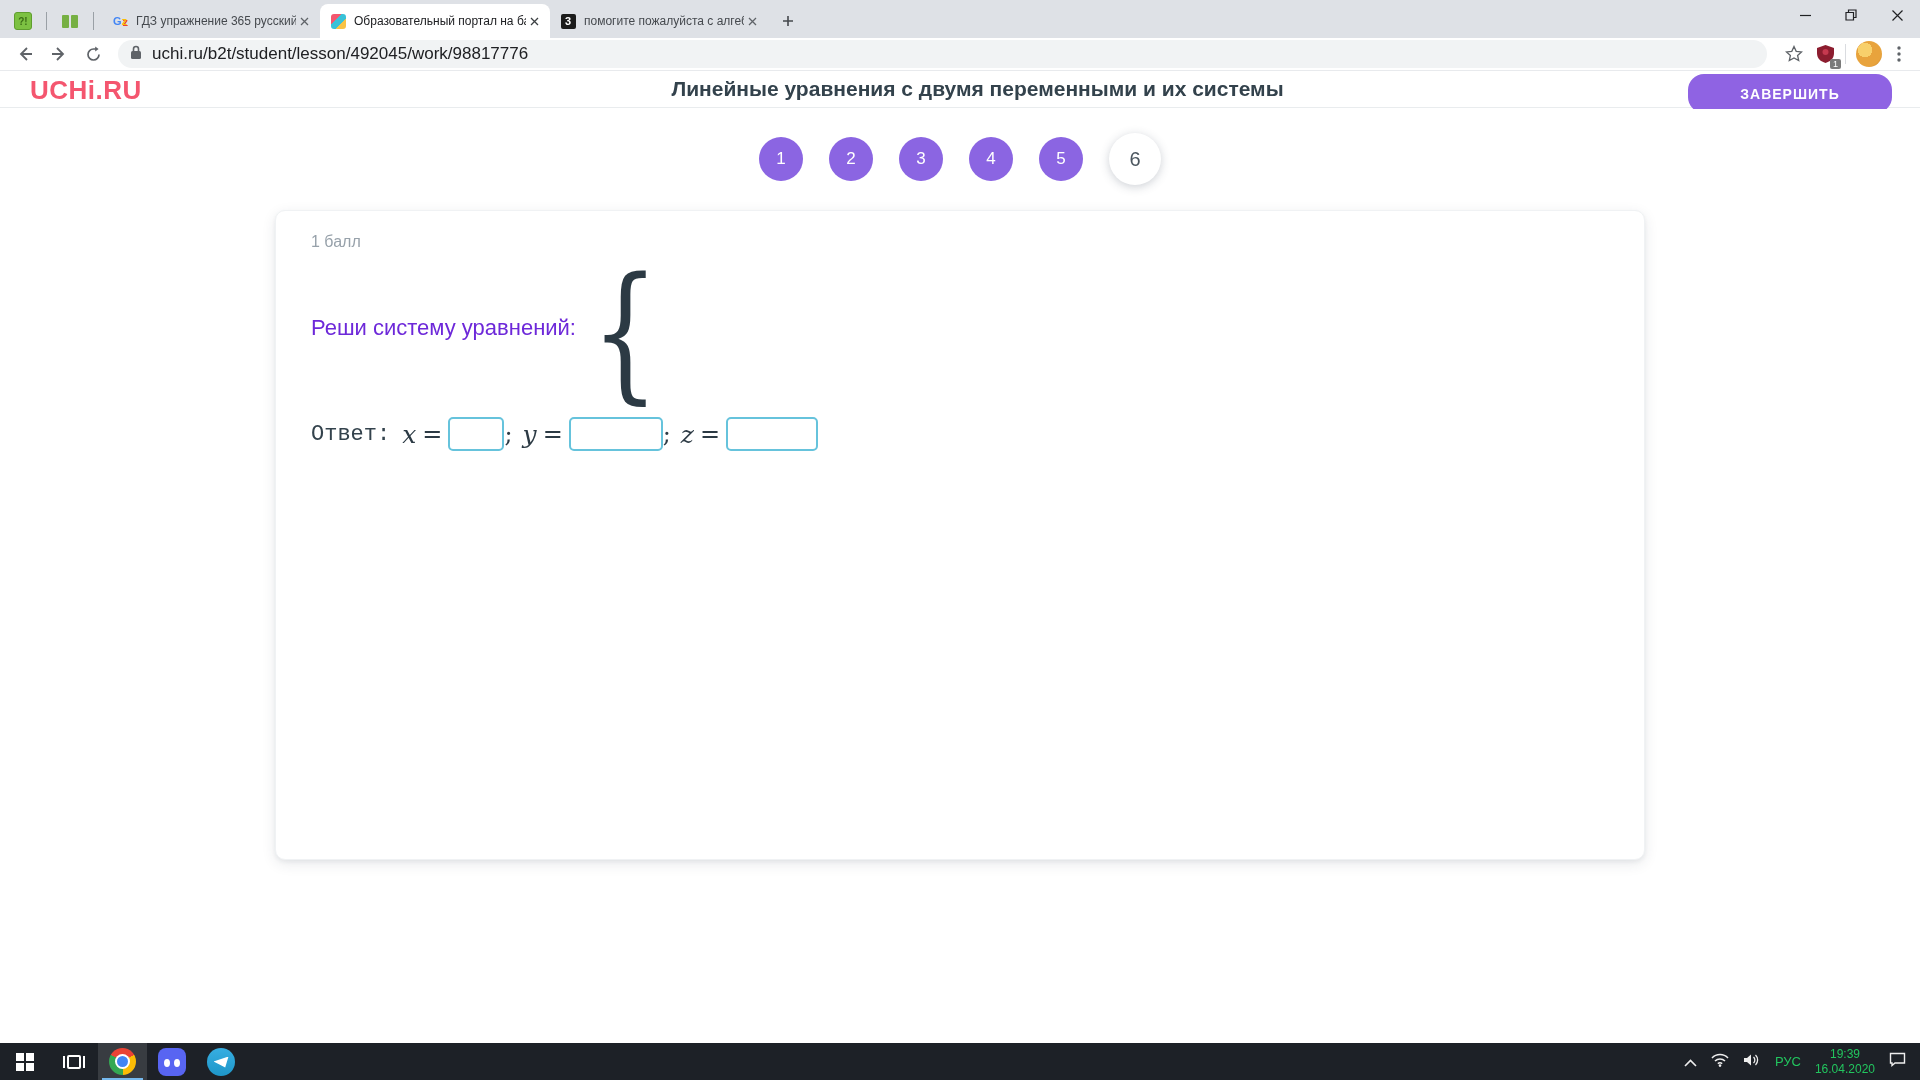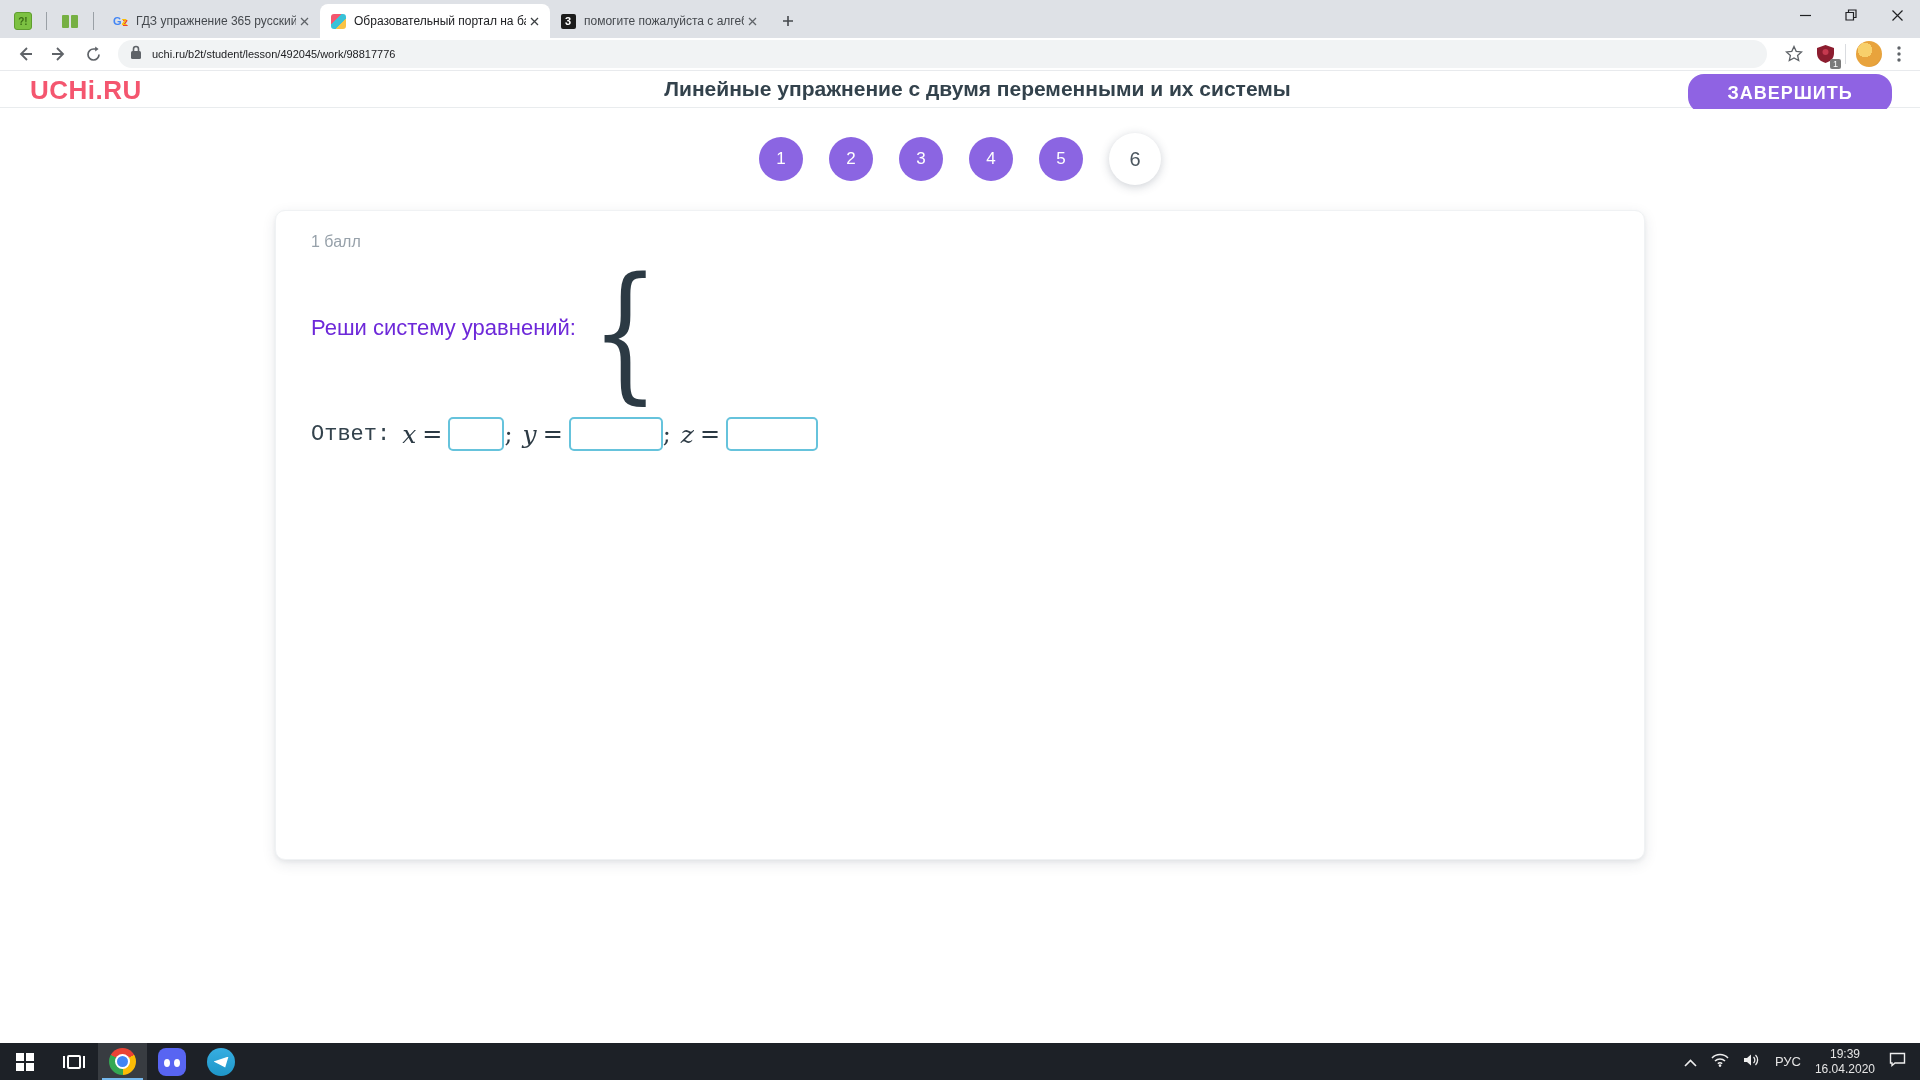--- a/index.html
+++ b/index.html
@@ -33,36 +33,36 @@
   .newtab { width:28px; height:28px; margin:0 0 3px 6px; display:flex; align-items:center; justify-content:center; }
   .win-controls { margin-left:auto; display:flex; align-self:flex-start; }
   .win-btn { width:46px; height:30px; display:flex; align-items:center; justify-content:center; }
 
   
   .toolbar { position:absolute; top:38px; left:0; width:1920px; height:33px; background:#fff;
     display:flex; align-items:center; padding:0 8px; border-bottom:1px solid #e8eaed; }
   .nav-ic { width:28px; height:28px; display:flex; align-items:center; justify-content:center; margin:0 3px; }
   .omnibox { flex:1; height:28px; background:#f1f3f4; border-radius:14px; margin:0 10px 0 8px;
     display:flex; align-items:center; padding:0 12px; }
-  .url-text { font-size:11px; color:#202124; margin-left:10px; }
+  .url-text { font-size:17px; color:#202124; margin-left:10px; }
   .ext-ublock { position:relative; width:28px; height:28px; display:flex; align-items:center; justify-content:center; }
   .ublock-badge { position:absolute; right:-2px; bottom:-1px; background:#7a7a7a; color:#fff;
     font-size:9px; padding:0 3px; border-radius:2px; }
   .tb-sep { width:1px; height:20px; background:#dadce0; margin:0 6px; }
   .avatar { width:26px; height:26px; border-radius:50%;
     background:radial-gradient(circle at 35% 35%,#f8d06b 0 30%,#e8a33c 30% 70%,#b5742a 100%); margin:0 4px; }
   .kebab { width:26px; height:26px; display:flex; align-items:center; justify-content:center; }
 
   
   .site-header { position:absolute; top:71px; left:0; width:1920px; height:37px; background:#fff;
     border-bottom:1px solid #e9ecee; display:flex; align-items:center;padding-left:35px; }
   .logo { position:absolute; left:30px; top:4px; font-size:26px; font-weight:bold; color:#f4566f; letter-spacing:.5px; }
   .page-title { width:100%; text-align:center; font-size:21px; font-weight:600; color:#33424c; }
   .finish-btn { position:absolute; right:28px; top:3px; width:204px; height:39px; border:none;
-    border-radius:16px; background:#8f63e3; color:#fff; font-size:18px; font-weight:bold;
+    border-radius:16px; background:#8f63e3; color:#fff; font-size:14px; font-weight:bold;
     letter-spacing:1px; font-family:inherit; }
 
   
   .content { position:absolute; top:109px; left:0; width:1920px; height:934px; background:#fff; }
   .steps { position:absolute; top:24px; left:0; width:100%; display:flex; justify-content:center;
     align-items:center; gap:26px; }
   .step { width:44px; height:44px; border-radius:50%; background:#8b65e2; color:#fff; font-size:17px;
     display:flex; align-items:center; justify-content:center; }
   .step.active { width:52px; height:52px; background:#fff; color:#4b565f; font-size:20px;
     box-shadow:0 2px 10px rgba(60,70,90,.25); }
@@ -82,21 +82,21 @@
   .ans-label { font-size:22px; color:#33424c; margin-right:8px;font-family:Liberation Mono, monospace; }
   .ans-var { font-family:"DejaVu Serif",serif; font-style:italic; font-size:25px; color:#2c3a44; margin:0 4px; }
   .ans-eq { font-family:"DejaVu Serif",serif; font-size:24px; color:#2c3a44; margin:0 6px 0 2px; }
   .ans-sep { font-family:"DejaVu Serif",serif; font-size:24px; color:#2c3a44; margin-right:6px; }
   .ans-input { height:34px; border:2px solid #66c3dc; border-radius:5px; outline:none;
     font-family:"DejaVu Serif",serif; font-size:20px; padding:0 6px; color:#2c3a44; }
   .w1 { width:56px; } .w2 { width:94px; } .w3 { width:92px; }
 
   
   .taskbar { position:absolute; bottom:0; left:0; width:1920px; height:37px; background:#1d2127;
-    display:flex; align-items:stretch; color:#e5e5e5; }
+    display:flex; align-items:stretch; color:#22c55e; }
   .tb-slot { width:49px; display:flex; align-items:center; justify-content:center; position:relative; }
   .tb-slot.app-active { background:rgba(255,255,255,.12); }
   .tb-slot.app-active::after { content:""; position:absolute; bottom:0; left:4px; right:4px; height:2px; background:#76b9ed; }
   .start-ic { display:grid; grid-template-columns:8px 8px; grid-template-rows:8px 8px; gap:2px; }
   .start-ic i { background:#fff; }
   .taskview-ic { width:14px; height:14px; border:2px solid #fff; border-radius:2px; position:relative; }
   .taskview-ic::before, .taskview-ic::after { content:""; position:absolute; top:-1px; width:2px; height:12px; background:#fff; }
   .taskview-ic::before { left:-6px; } .taskview-ic::after { right:-6px; }
   .chrome-ic { width:27px; height:27px; border-radius:50%; position:relative;
     background:conic-gradient(#ea4335 0 60deg, #fbbc05 60deg 180deg, #34a853 180deg 300deg, #ea4335 300deg 360deg); }
@@ -241,21 +241,21 @@
       <svg width="4" height="16" viewBox="0 0 4 16">
           <circle cx="2" cy="2" r="1.7" fill="#5f6368"></circle>
           <circle cx="2" cy="8" r="1.7" fill="#5f6368"></circle>
           <circle cx="2" cy="14" r="1.7" fill="#5f6368"></circle>
         </svg>
     </span>
   </div>
 
   <div class="site-header">
     <span class="logo">UCHi.RU</span>
-    <div class="page-title">Линейные упражнение с двумя переменными и их системы</div>
+    <div class="page-title">Линейные уравнения с двумя переменными и их системы</div>
     <button class="finish-btn">ЗАВЕРШИТЬ</button>
   </div>
 
   <div class="content">
 
     <div class="steps">
       <div class="step">1</div>
       <div class="step">2</div>
       <div class="step">3</div>
       <div class="step">4</div>

